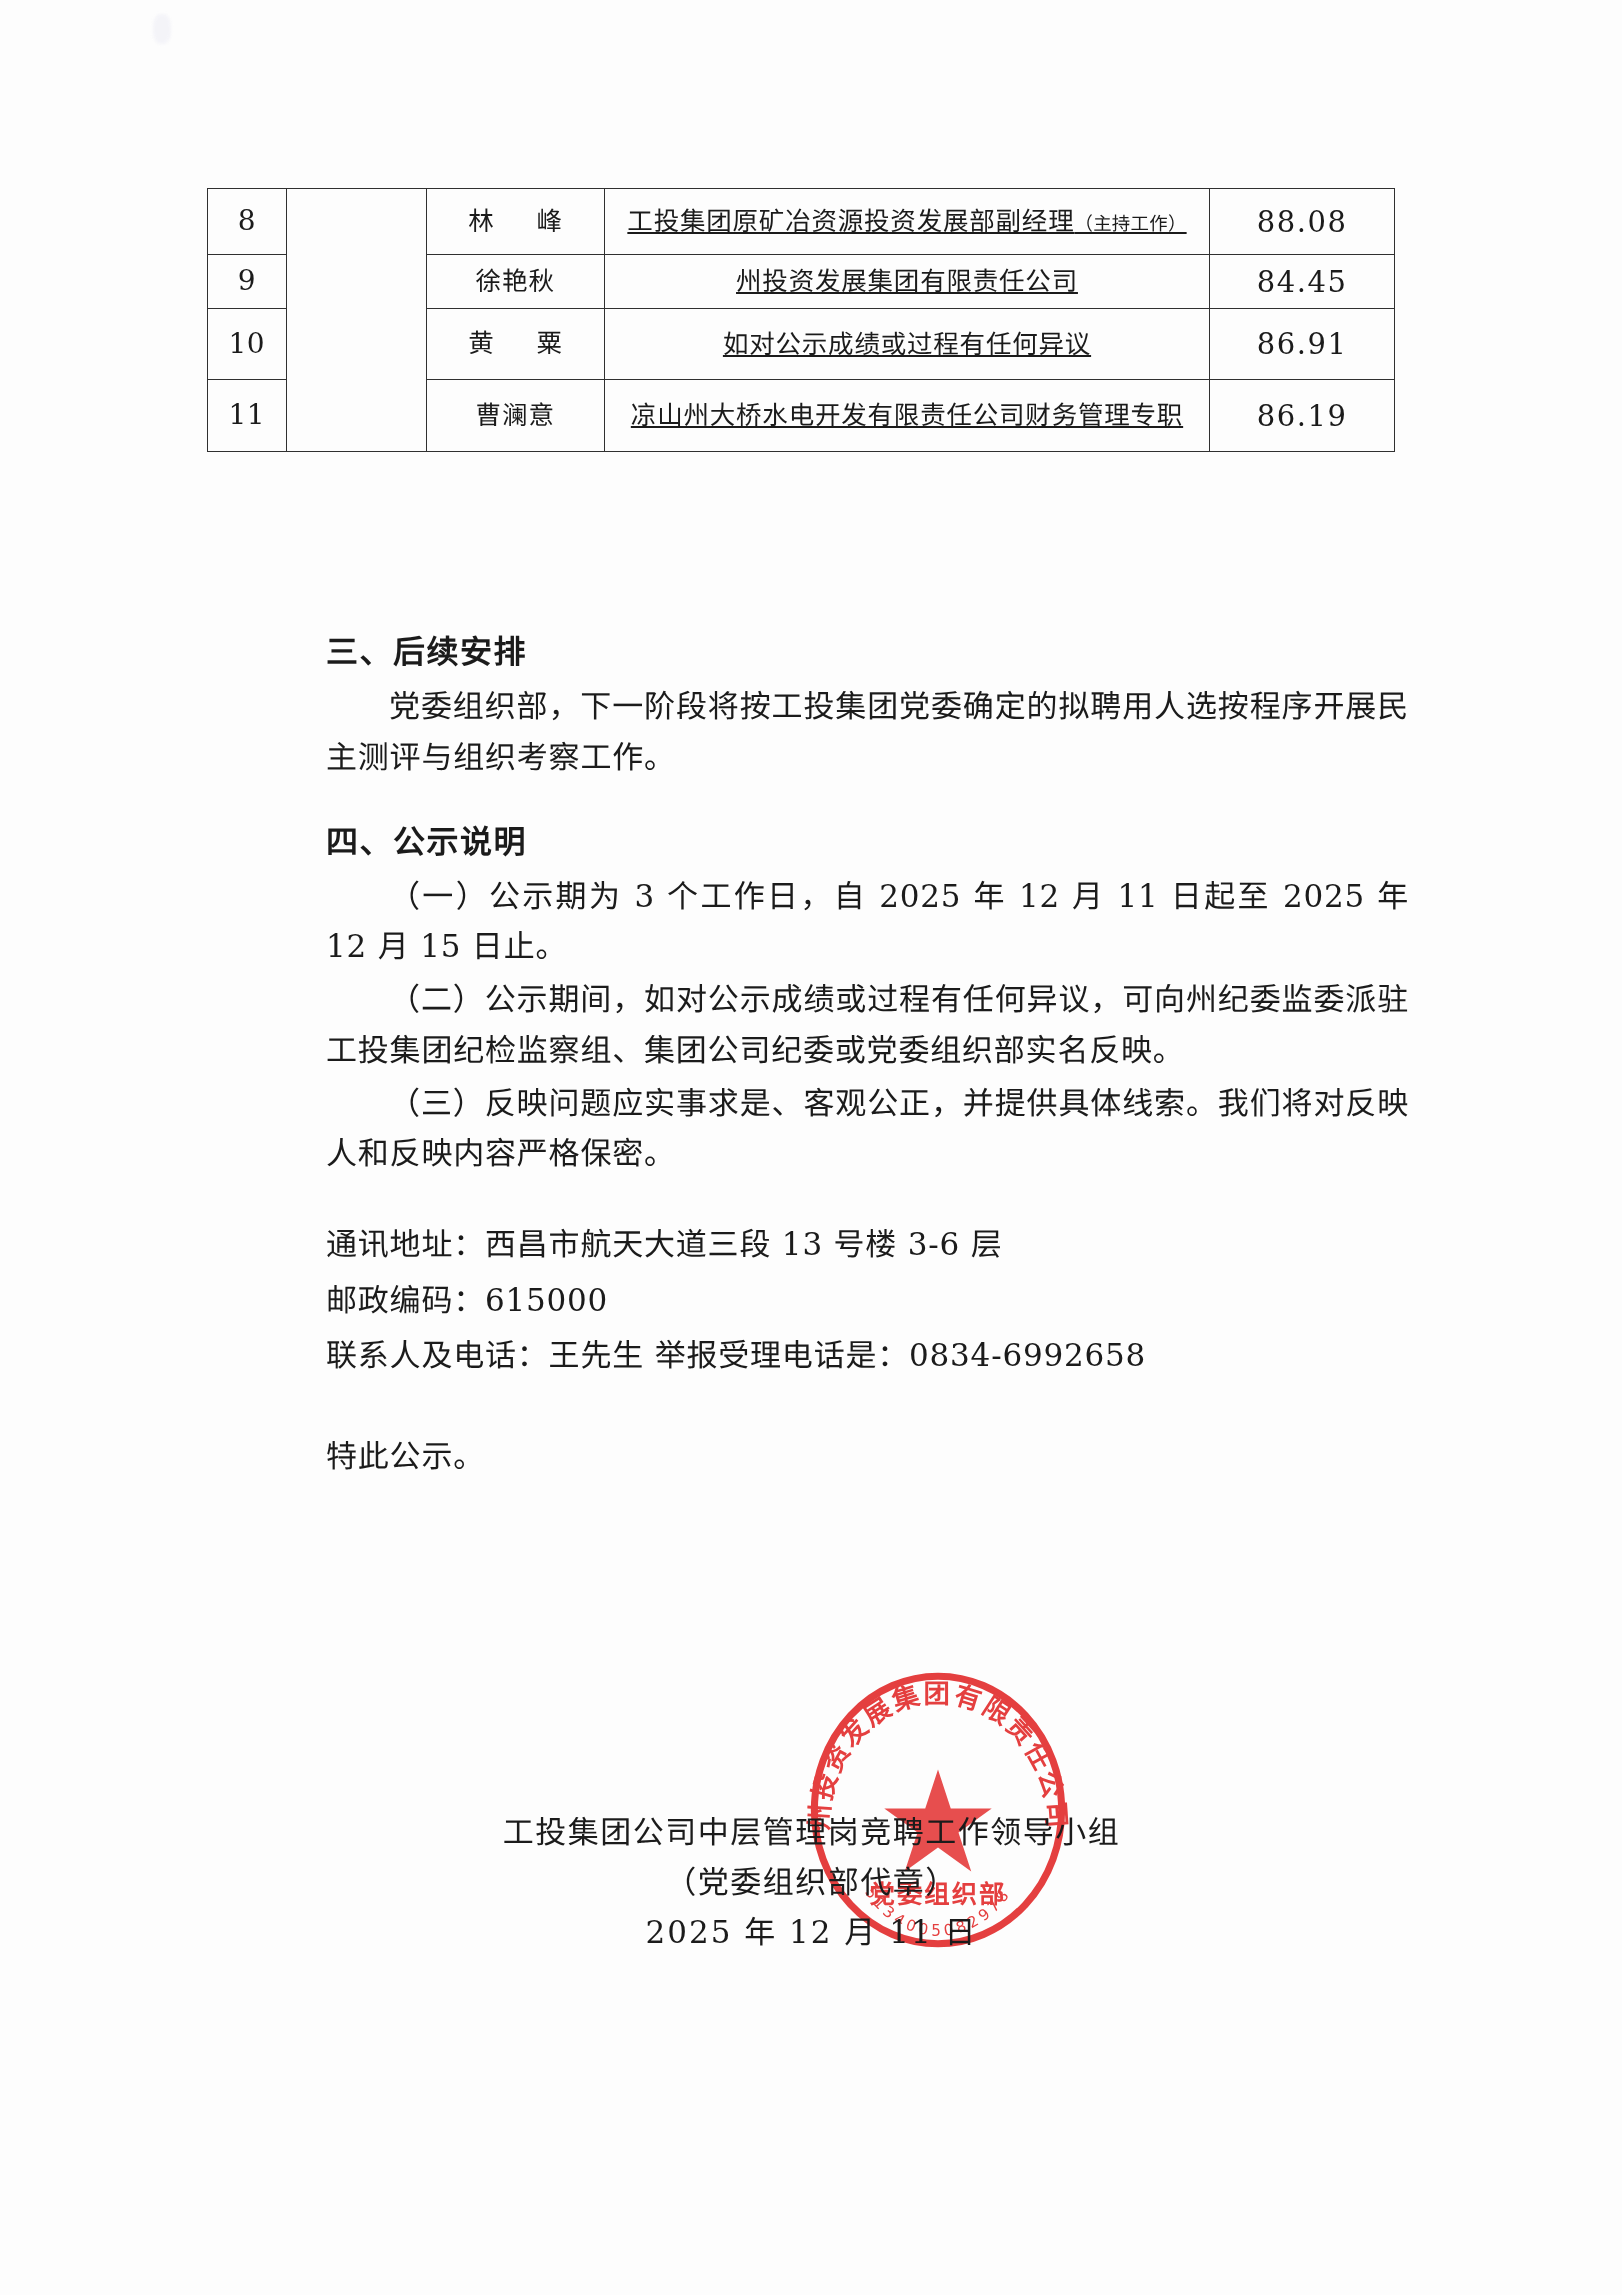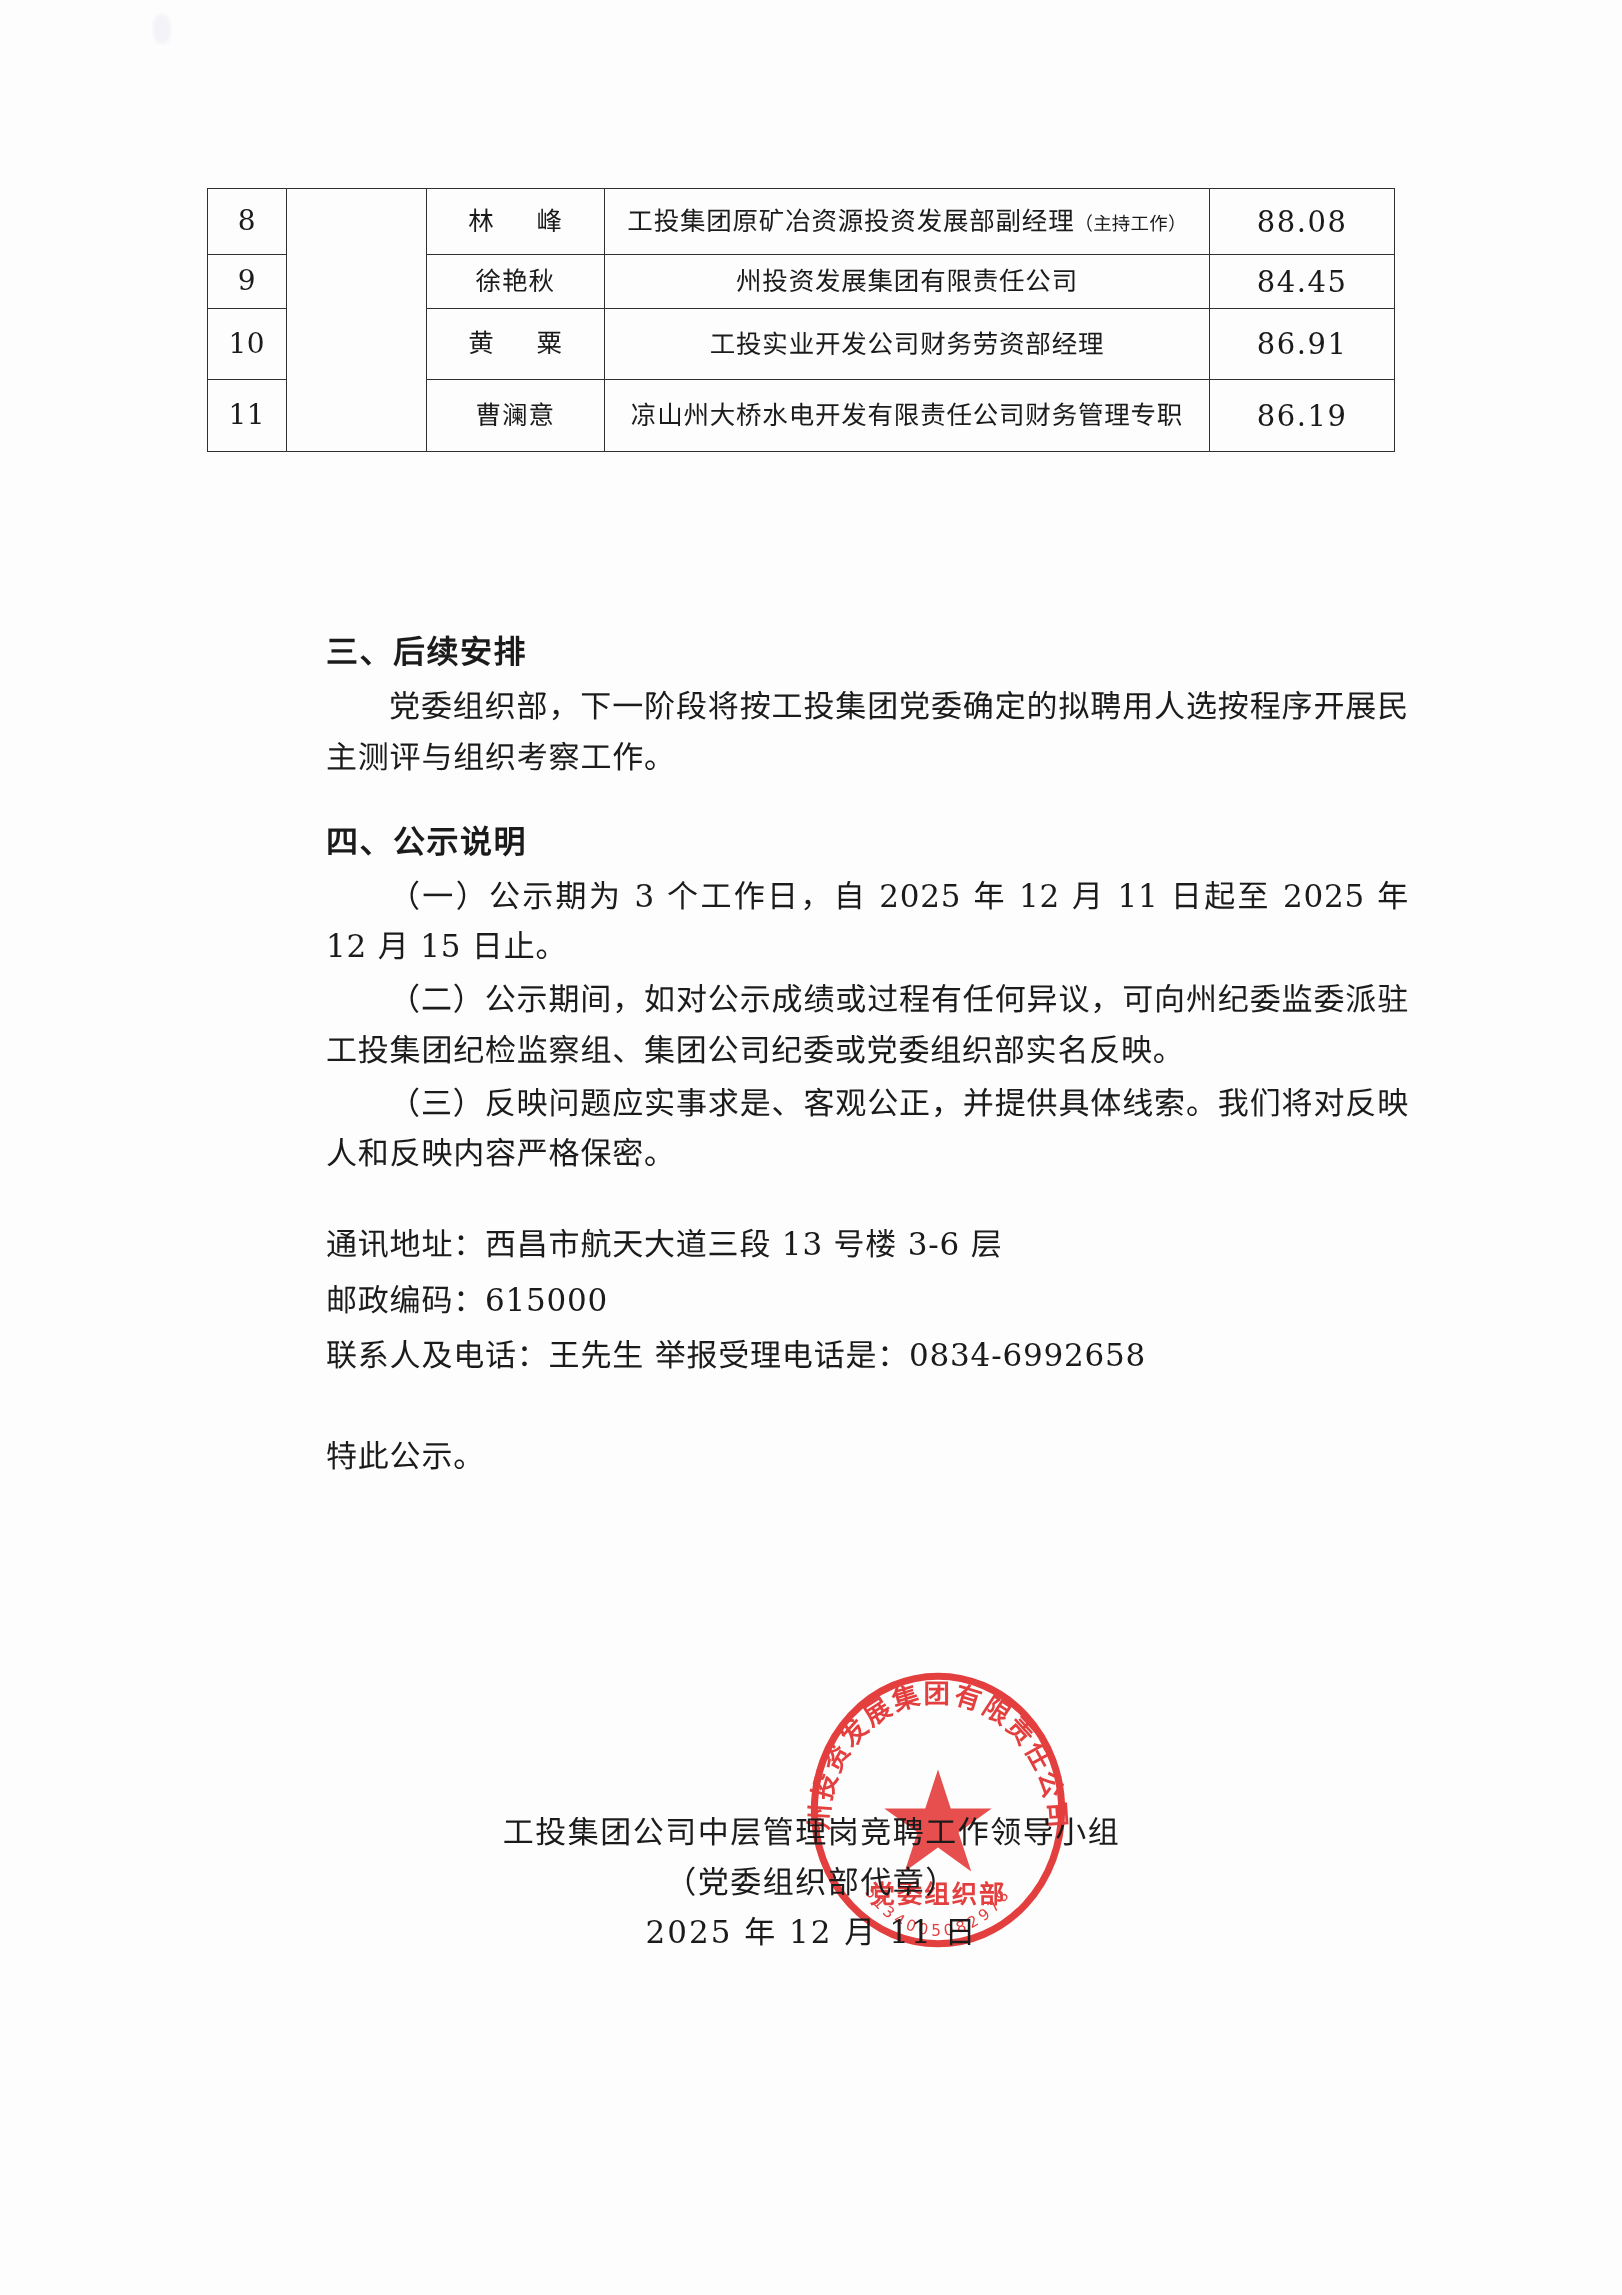--- a/index.html
+++ b/index.html
@@ -67,20 +67,21 @@
     letter-spacing: 1px;
     padding: 0 6.1px !important;
   }
   .cell-name.spaced { letter-spacing: 17.4px; text-indent: 17.4px; }
   .cell-post {
     font-size: 25.5px;
     line-height: 1.42;
     letter-spacing: 0.8px;
     padding: 8.2px 13.3px !important;
     text-align: center;
+    text-decoration: underline;
   }
   .cell-post .note { font-size: 18.4px; letter-spacing: 0.3px; }
   .cell-score {
     font-size: 29px;
     letter-spacing: 1.5px;
   }
 
   .row-h1 { height: 66px; }
   .row-h2 { height: 54px; }
   .row-h3 { height: 71px; }
@@ -191,21 +192,21 @@
       </tr>
       <tr class="row-h2">
         <td class="cell-idx">9</td>
         <td class="cell-name">徐艳秋</td>
         <td class="cell-post">州投资发展集团有限责任公司</td>
         <td class="cell-score">84.45</td>
       </tr>
       <tr class="row-h3">
         <td class="cell-idx">10</td>
         <td class="cell-name spaced">黄 粟</td>
-        <td class="cell-post">工投实业开发公司财务劳资部经理</td>
+        <td class="cell-post">如对公示成绩或过程有任何异议</td>
         <td class="cell-score">86.91</td>
       </tr>
       <tr class="row-h4">
         <td class="cell-idx">11</td>
         <td class="cell-name">曹澜意</td>
         <td class="cell-post">凉山州大桥水电开发有限责任公司财务管理专职</td>
         <td class="cell-score">86.19</td>
       </tr>
     </tbody>
   </table>

